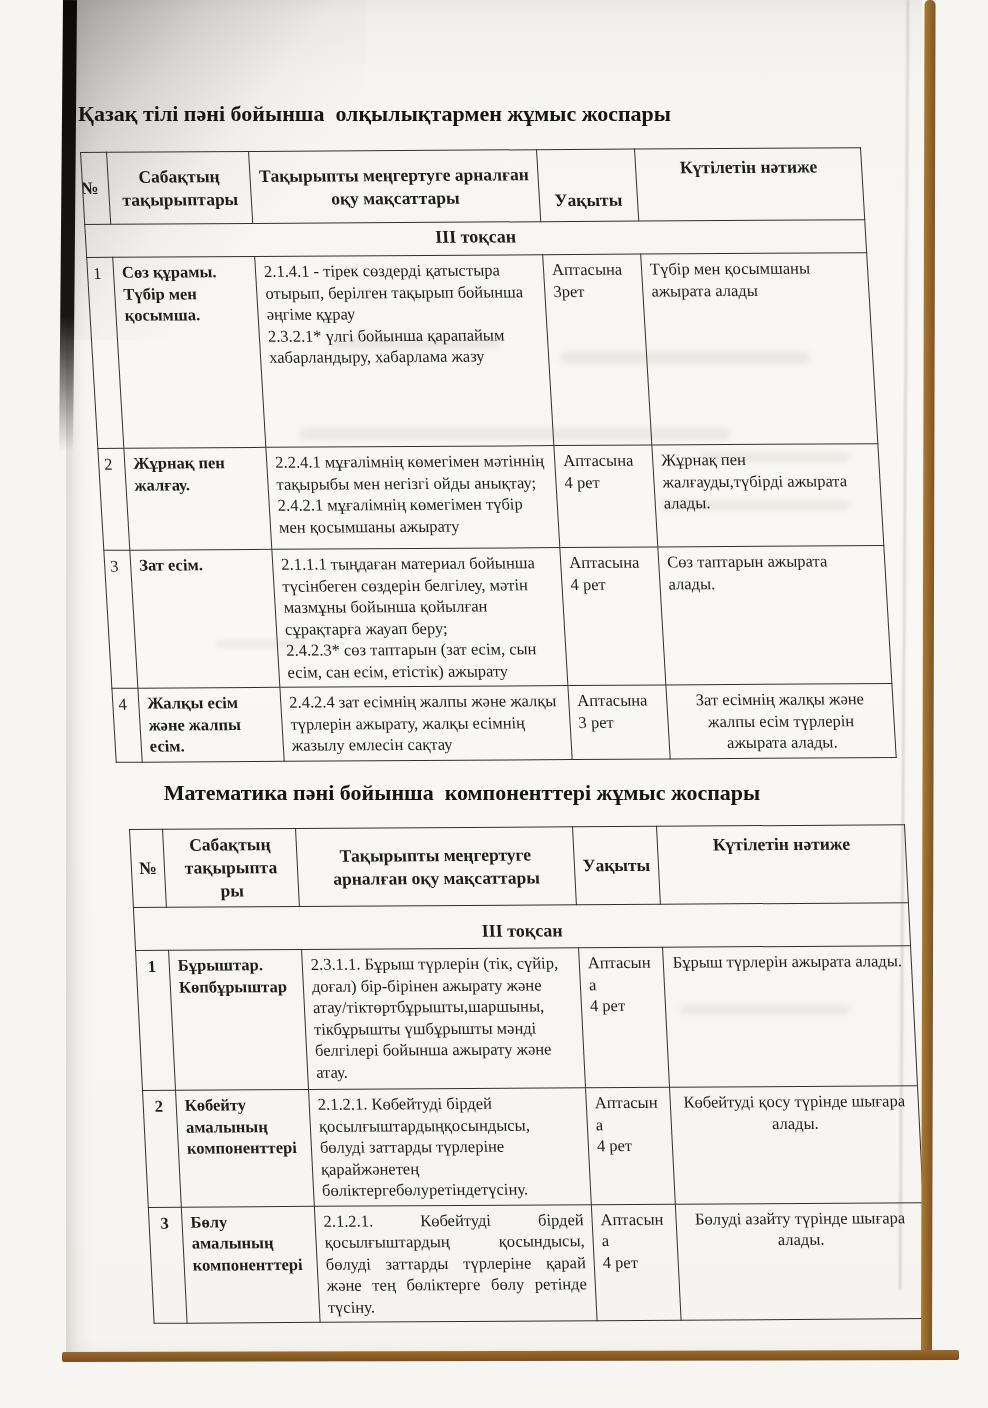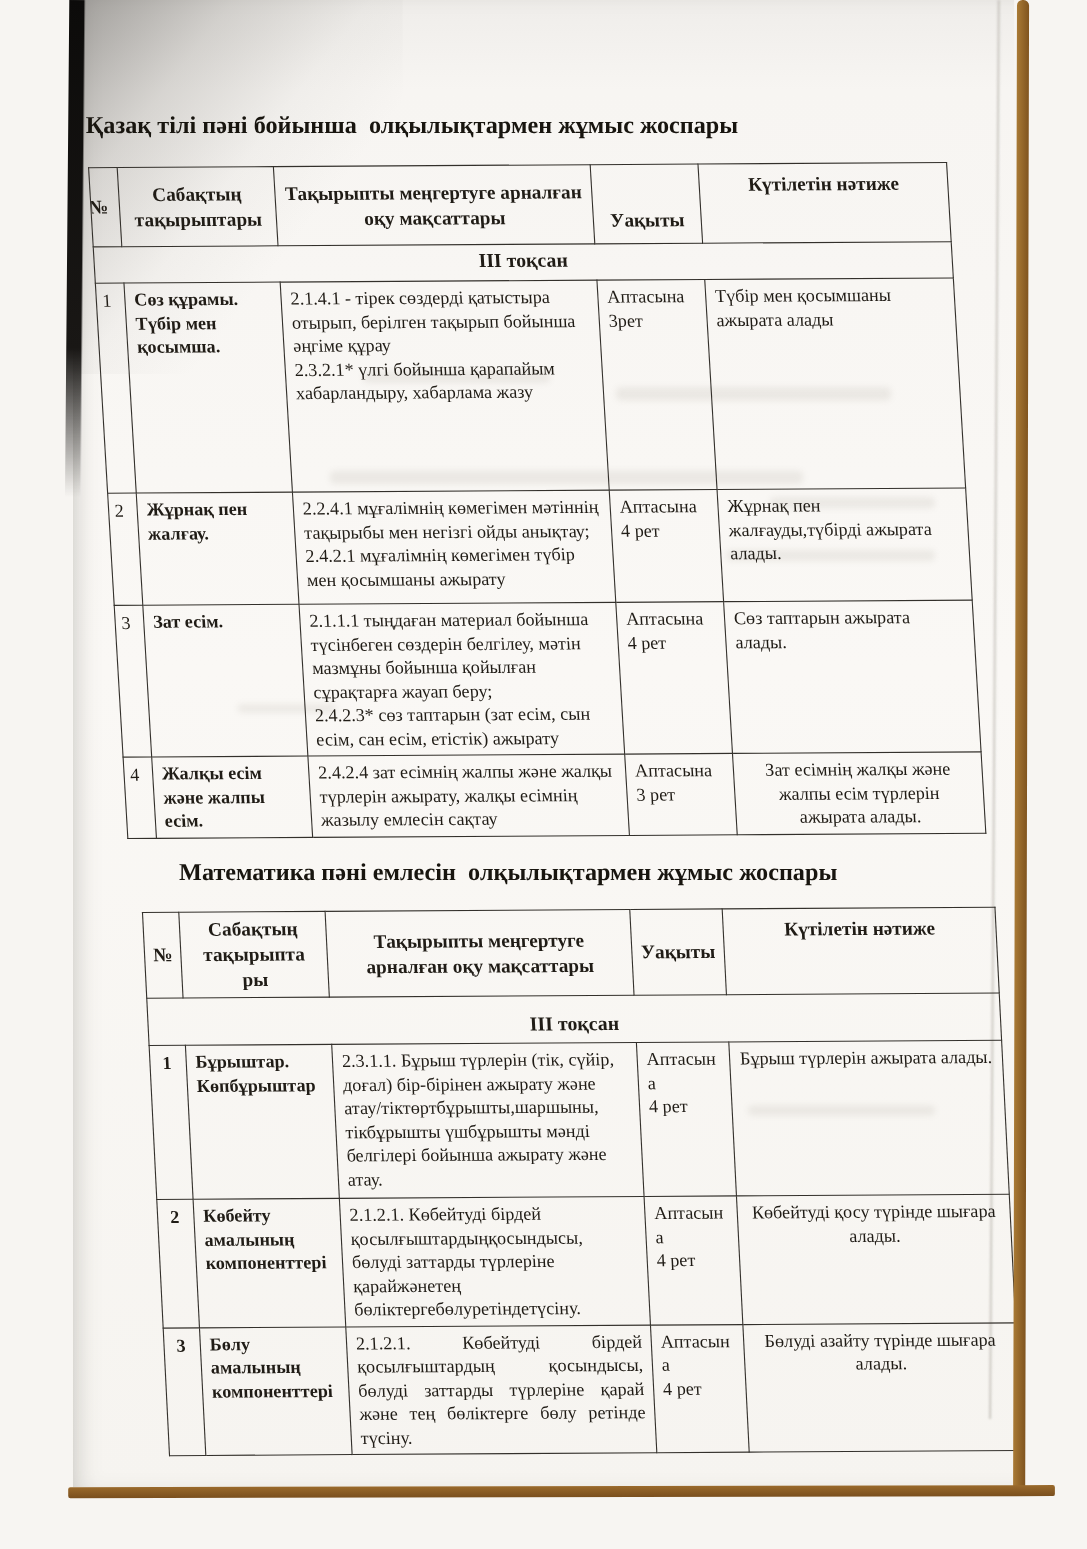--- a/index.html
+++ b/index.html
@@ -157,21 +157,21 @@
             <td class="num">4</td>
             <td class="topic">Жалқы есім және жалпы есім.</td>
             <td class="obj">2.4.2.4 зат есімнің жалпы және жалқы түрлерін ажырату, жалқы есімнің жазылу емлесін сақтау</td>
             <td class="time">Аптасына
 3 рет</td>
             <td class="result centered">Зат есімнің жалқы және жалпы есім түрлерін ажырата алады.</td>
           </tr>
         </tbody>
       </table>
 
-      <h2 class="title title-2">Математика пәні емлесін  олқылықтармен жұмыс жоспары</h2>
+      <h2 class="title title-2">Математика пәні бойынша  компоненттері жұмыс жоспары</h2>
 
       <table class="plan plan-2">
         <colgroup>
           <col style="width:33px">
             <col style="width:133px">
             <col style="width:277px">
             <col style="width:84px">
             <col style="width:248px">
         </colgroup>
         <thead>

